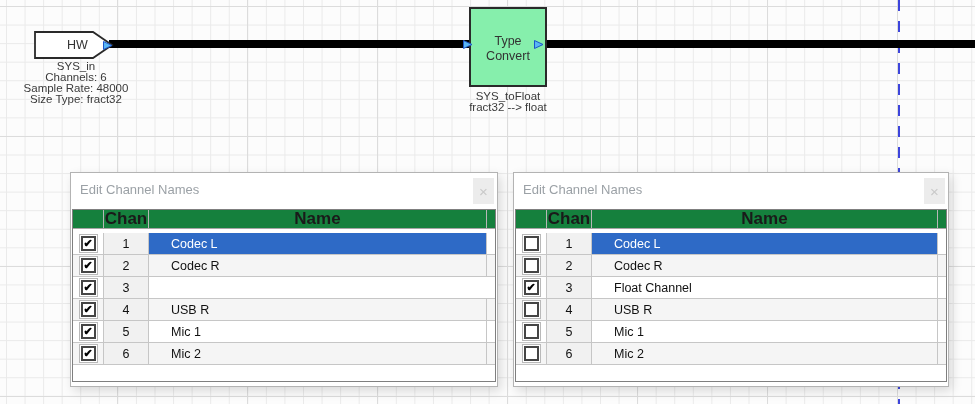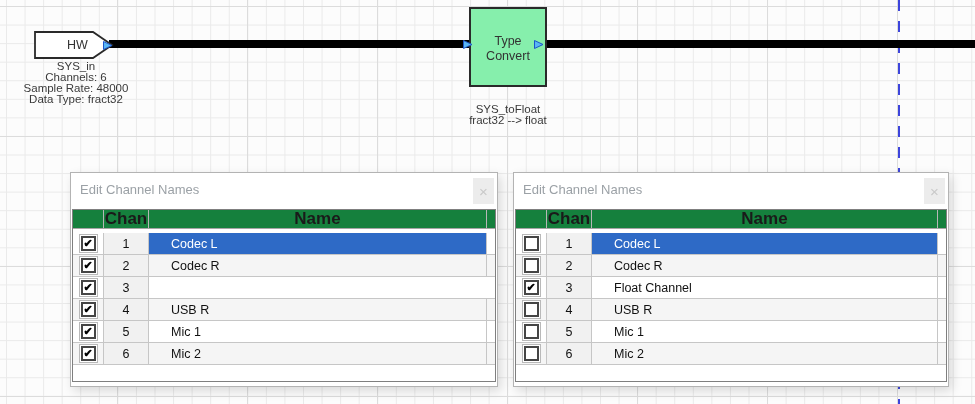--- a/index.html
+++ b/index.html
@@ -16,21 +16,21 @@
 
   .dashed-line{position:absolute;left:898px;top:0;width:2px;height:404px;z-index:1;
     background:repeating-linear-gradient(to bottom,#3d45dc 0 11px,transparent 11px 21px);}
   .wire{position:absolute;left:109px;top:40px;width:866px;height:8px;background:#000;z-index:2;}
 
   .abs{position:absolute;}
   .hw-shape{left:34px;top:31px;z-index:3;}
   .hw-label{left:56px;top:38px;width:43px;text-align:center;font-size:12.5px;color:#333;z-index:4;}
   .caption{text-align:center;font-size:11.5px;line-height:11px;color:#3a3a3a;z-index:3;}
   .hw-caption{left:3px;top:61px;width:146px;}
-  .tc-caption{left:428px;top:104px;width:160px;}
+  .tc-caption{left:428px;top:91px;width:160px;}
   .caption span{display:block;}
 
   .tc-block{left:469px;top:7px;width:74px;height:73px;background:#86efac;border:2px solid #2a2a2a;
     display:flex;flex-direction:column;align-items:center;justify-content:center;padding-top:3px;
     font-size:12.5px;line-height:15px;color:#333;text-align:center;z-index:3;}
   .port{z-index:5;}
 
   .dialog{position:absolute;top:172px;height:213px;background:#fff;border:1px solid #b3b3b3;
     box-shadow:3px 4px 10px rgba(0,0,0,.14);z-index:10;}
   .dlg-left{left:70px;width:426px;}
@@ -71,21 +71,21 @@
     <polygon points="1,1 59,1 78,14 59,27 1,27" fill="#ffffff" stroke="#2a2a2a" stroke-width="1.8"></polygon>
   </svg>
   <div class="abs hw-label">HW</div>
   <svg class="abs port" style="left:103px;top:41px" width="10" height="9">
     <polygon points="0.5,0.5 9,4.5 0.5,8.5" fill="#5ab6f5" stroke="#1c55c8" stroke-width="1"></polygon>
   </svg>
   <div class="abs caption hw-caption">
     <span>SYS_in</span>
     <span>Channels: 6</span>
     <span>Sample Rate: 48000</span>
-    <span>Data Type: fract32</span>
+    <span>Size Type: fract32</span>
   </div>
 
   <div class="abs tc-block">
     <span>Type</span>
     <span>Convert</span>
   </div>
   <svg class="abs port" style="left:463px;top:40px" width="10" height="9">
     <polygon points="0.5,0.5 9,4.5 0.5,8.5" fill="#5ab6f5" stroke="#1c55c8" stroke-width="1"></polygon>
   </svg>
   <svg class="abs port" style="left:534px;top:40px" width="10" height="9">

